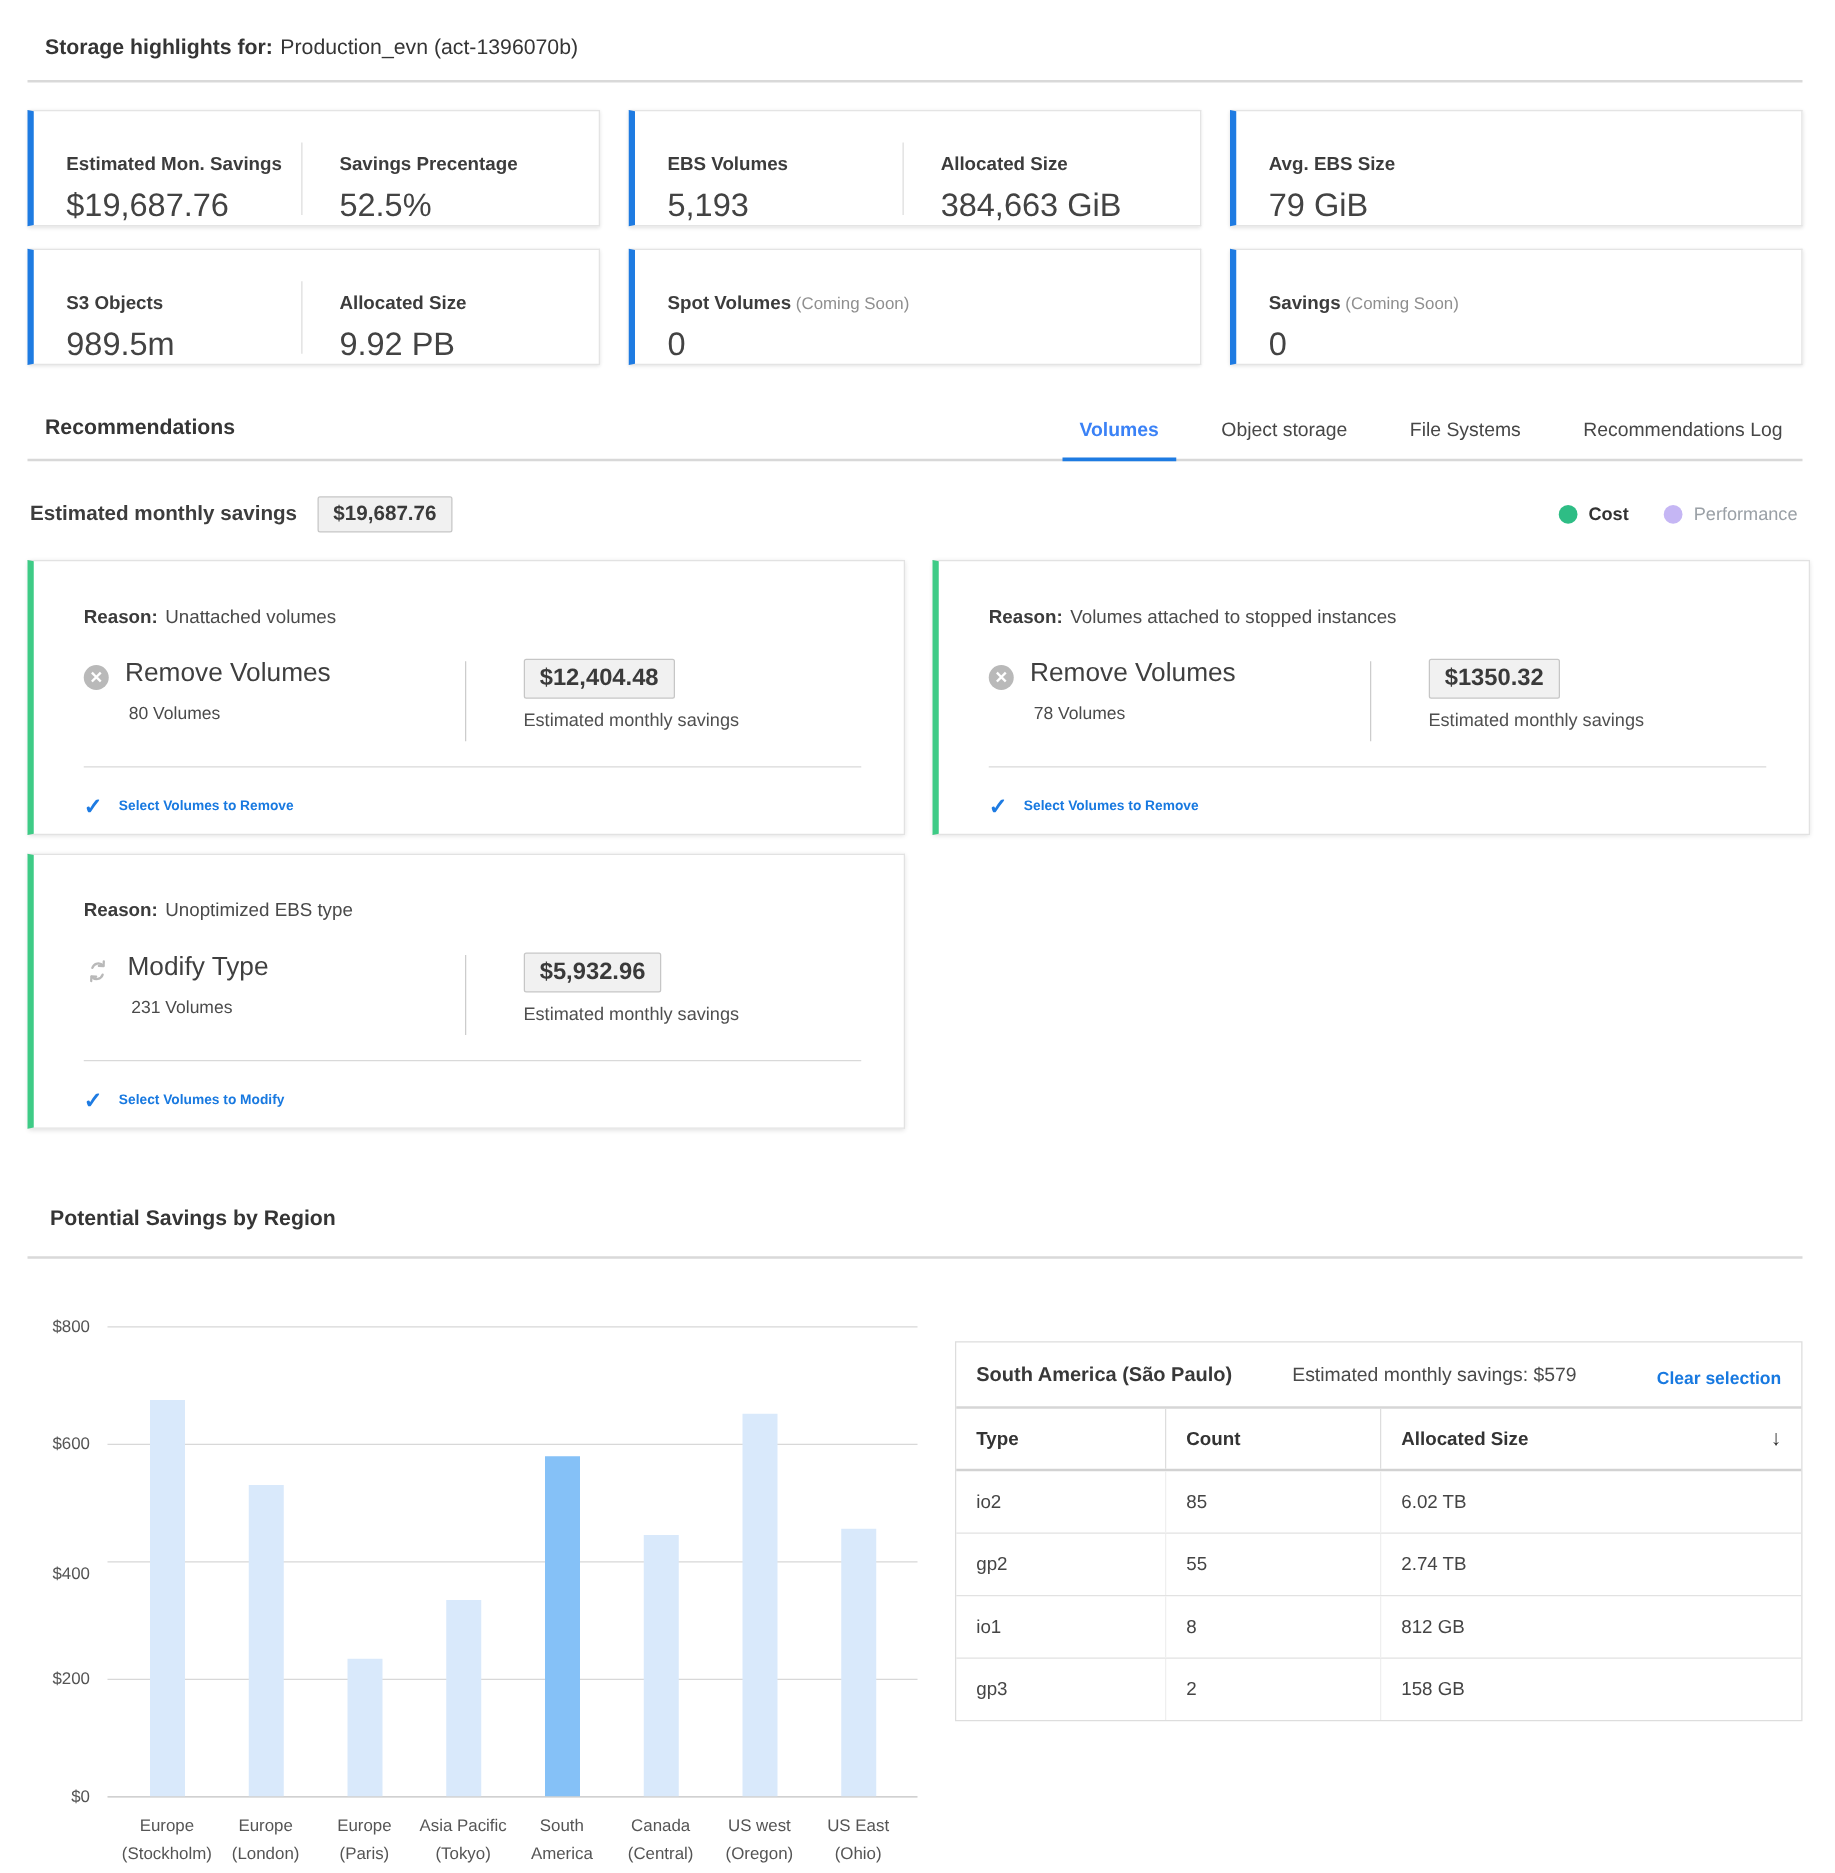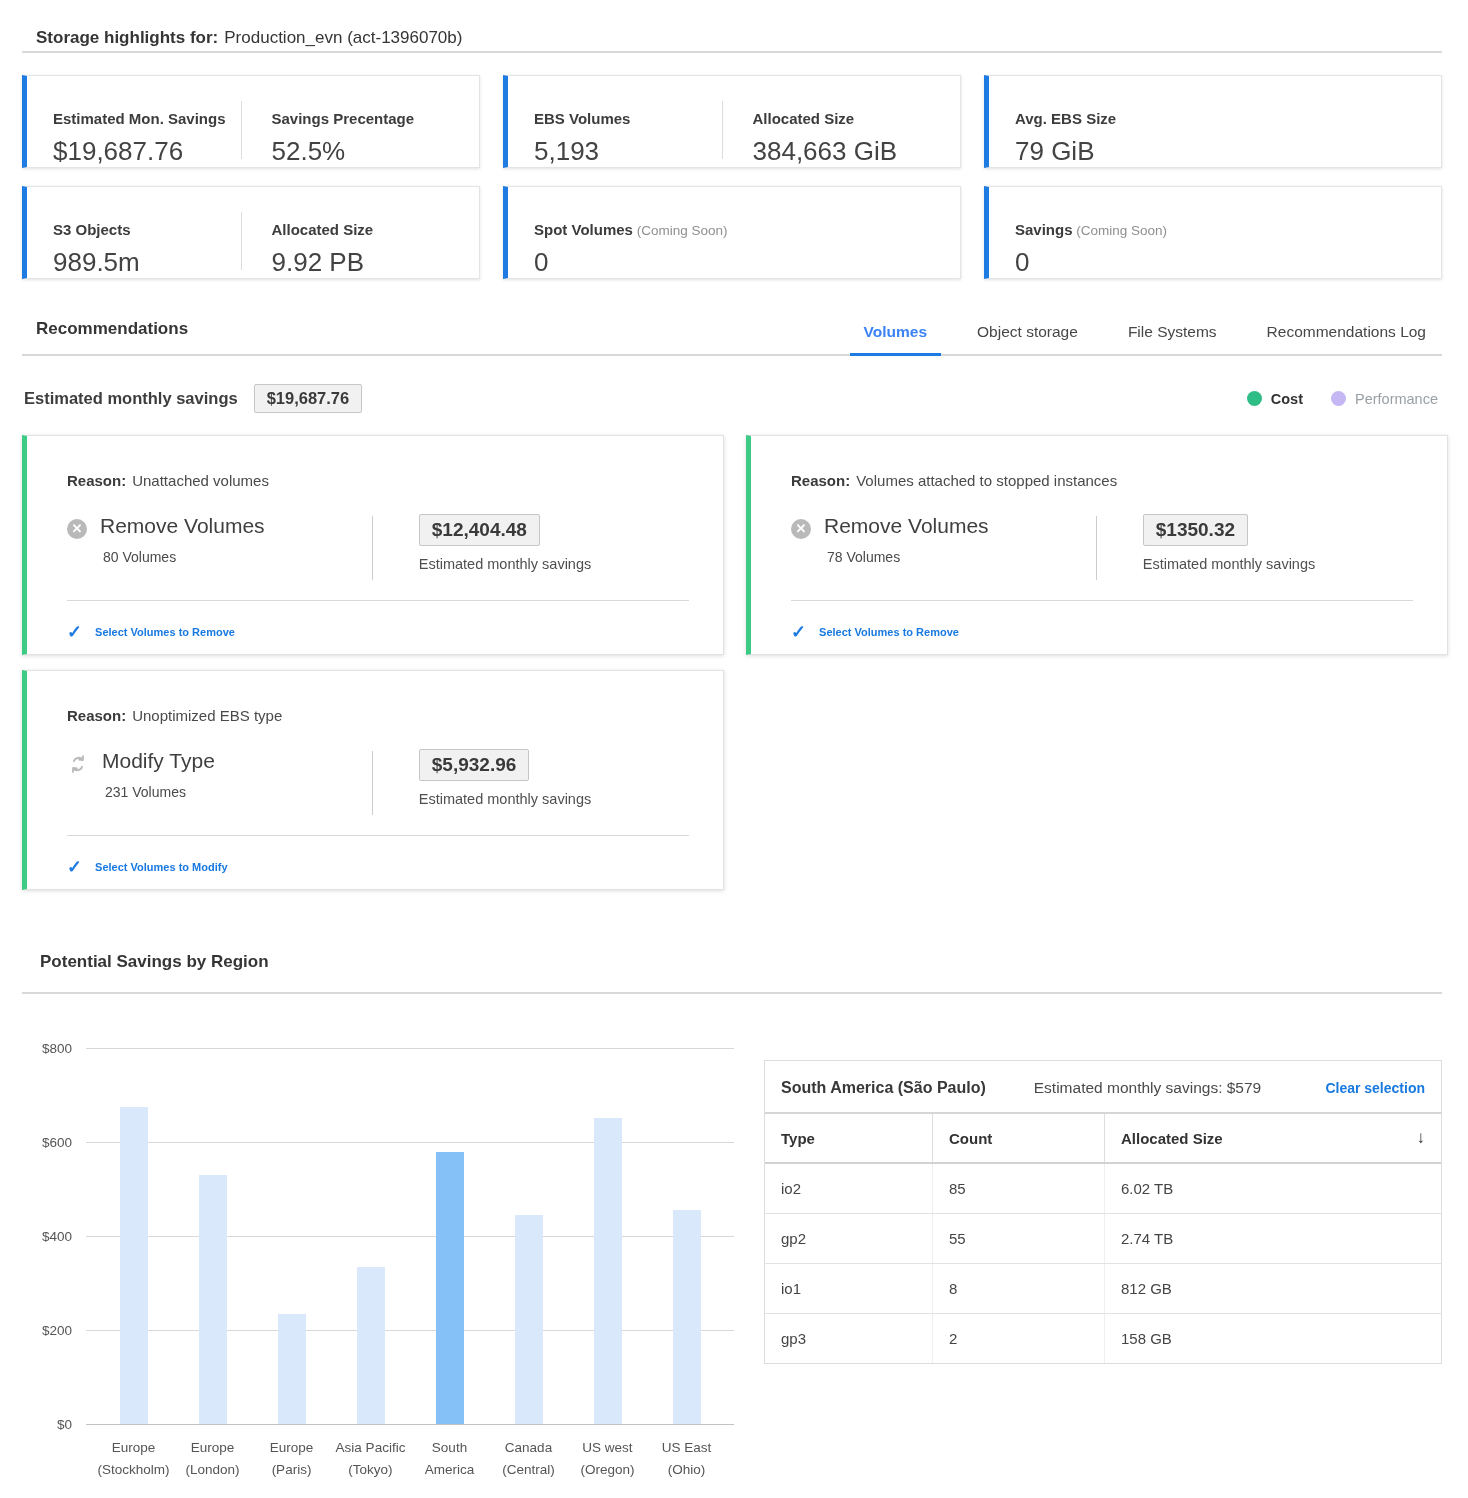--- a/index.html
+++ b/index.html
@@ -1,21 +1,21 @@
 <!DOCTYPE html>
 <html><head>
 <meta charset="utf-8">
 <style>
   *{box-sizing:border-box;margin:0;padding:0}
   html,body{background:#fff}
   body{width:1468px;height:1498px;font-family:"Liberation Sans",sans-serif;color:#3d3d3d;overflow:hidden}
   .page{padding:18px 26px 0 22px}
 
   
-  .page-header{font-size:17px;padding:10px 0 3px 14px;color:#353535}
+  .page-header{font-size:17px;padding:10px 0 16px 14px;color:#353535}
   .page-header .bold{font-weight:bold;margin-right:6px}
   .hr{height:2px;background:#d9d9d9}
 
   
   .stats-grid{display:grid;grid-template-columns:repeat(3,1fr);gap:18px 23px;margin-top:22px}
   .stat-card{background:#fff;border:1px solid #e4e4e4;border-left:5px solid #1e7be2;box-shadow:0 1px 3px rgba(0,0,0,.12);height:93px;display:flex;padding:24px 20px 0 26px}
   .stat{flex:1}
   .stat-label{font-size:15px;font-weight:bold;color:#3c3c3c;margin-top:10px;white-space:nowrap}
   .stat-suffix{font-weight:normal;color:#8f8f8f;font-size:13.5px}
   .stat-value{font-size:26px;margin-top:9px;color:#434343}
@@ -70,21 +70,21 @@
   .ylab{position:absolute;right:calc(100% + 14px);font-size:13.5px;color:#555;transform:translateY(-50%);white-space:nowrap}
   .bars{position:absolute;left:8px;right:8px;top:0;bottom:0;display:flex;align-items:flex-end}
   .bar-cell{flex:1;display:flex;justify-content:center}
   .bar{width:28px;background:#d9e9fb}
   .bar.selected{background:#85c1f7}
   .xlabels{display:flex;margin:13px 0 0 64px;padding:0 8px}
   .xlab{flex:1;text-align:center;font-size:13.5px;color:#555;line-height:1.65}
 
   
   .region-table{flex:1;margin-left:30px;margin-top:12px;border:1px solid #ddd;align-self:flex-start;background:#fff}
-  .rt-header{display:flex;align-items:center;padding:18px 16px 15px}
+  .rt-header{display:flex;align-items:flex-end;padding:18px 16px 15px}
   .rt-title{font-size:16px;font-weight:bold;color:#383838}
   .rt-sub{font-size:15.5px;color:#4a4a4a;margin-left:48px}
   .rt-clear{margin-left:auto;color:#1879e0;font-size:14px;font-weight:bold;cursor:pointer;text-decoration:none}
   .rt-cols{display:grid;grid-template-columns:167px 172px 1fr;border-top:2px solid #d6d6d6;border-bottom:2px solid #d2d2d2}
   .rt-col{font-size:15px;font-weight:bold;color:#333;padding:14px 0 14px 16px;display:flex;align-items:center}
   .rt-col + .rt-col{border-left:1px solid #ddd}
   .sort-icon{margin-left:auto;margin-right:16px;font-size:17px;color:#2f2f2f;cursor:pointer}
   .rt-row{display:grid;grid-template-columns:167px 172px 1fr;border-bottom:1px solid #e2e2e2;font-size:15px;color:#454545}
   .rt-row:last-child{border-bottom:none}
   .rt-cell{padding:16px 0 16px 16px}
@@ -248,21 +248,21 @@
   <div class="region-hr"></div>
 
   <div class="region-row">
     <div class="chart-wrap">
       <div class="plot" id="plot">
           <div class="gridline" style="top: 0px;"></div>
           <span class="ylab" style="top: 0px;">$800</span>
           <div class="gridline" style="top: 94px;"></div>
           <span class="ylab" style="top: 94px;">$600</span>
           <div class="gridline" style="top: 188px;"></div>
-          <span class="ylab" style="top: 188px;">$400</span>
+          <span class="ylab" style="top: 198px;">$400</span>
           <div class="gridline" style="top: 282px;"></div>
           <span class="ylab" style="top: 282px;">$200</span>
           <div class="gridline zero" style="top: 376px;"></div>
           <span class="ylab" style="top: 376px;">$0</span>
           <div class="bars">
             <div class="bar-cell">
               <div class="bar" style="height: 317px;"></div>
             </div>
             <div class="bar-cell">
               <div class="bar" style="height: 249px;"></div>

